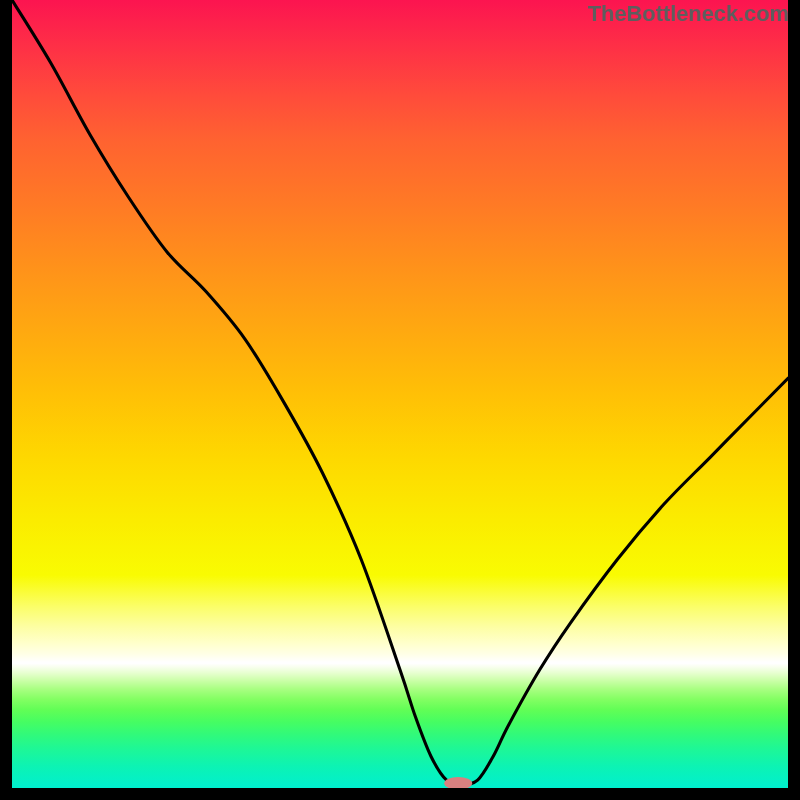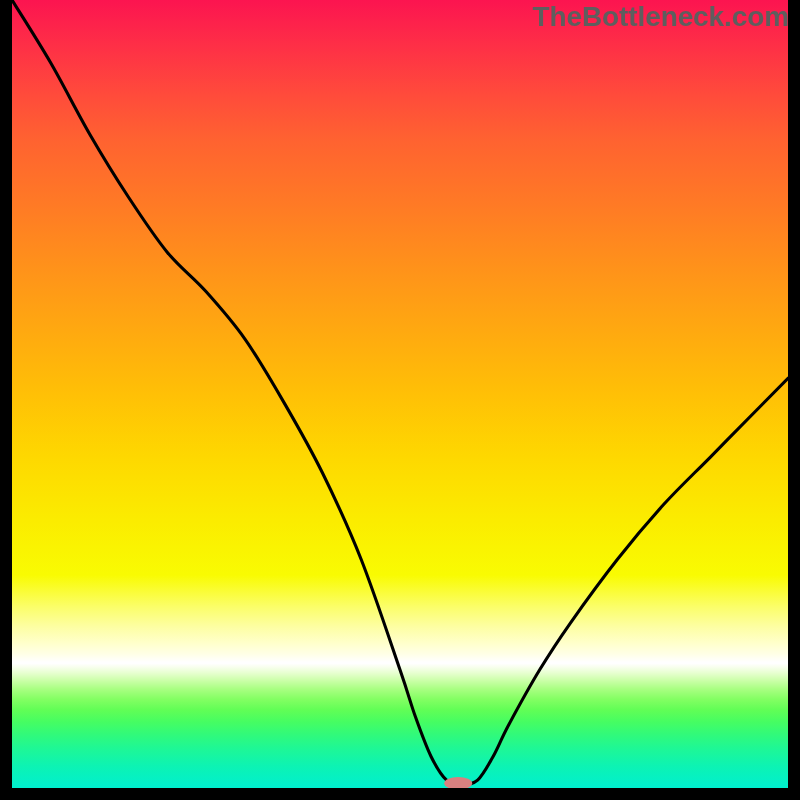--- a/index.html
+++ b/index.html
@@ -62,21 +62,21 @@
     top: 0;
     width: 776px;
     height: 788px;
   }
   .attribution {
     position: absolute;
     right: 11px;
     top: 1px;
     color: #5e5e5e;
     font-family: Arial, Helvetica, sans-serif;
-    font-size: 28px;
+    font-size: 22px;
     font-weight: bold;
     letter-spacing: -0.1px;
   }
 </style>
 </head>
 <body>
 
 <div class="plot-container">
   <div class="gradient-bg"></div>
   <svg class="plot-svg" viewBox="0 0 776 788" preserveAspectRatio="none">

